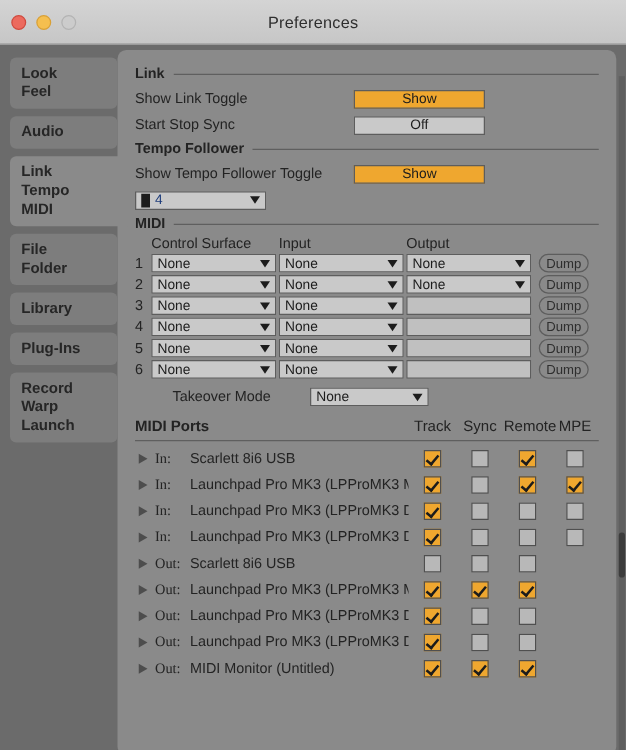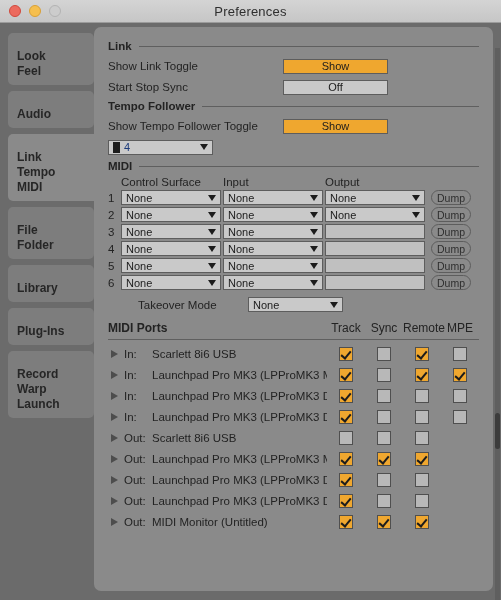--- a/index.html
+++ b/index.html
@@ -14,21 +14,21 @@
   #window {
     position: relative;
     width: 501px; height: 600px;
     background: #6b6b6b;
     overflow: hidden;
   }
 
   
   #titlebar {
     position: relative;
-    height: 23px;
+    height: 36px;
     background: linear-gradient(#d4d4d4, #c6c6c6);
     border-bottom: 1px solid #9b9b9b;
     display: flex; align-items: center;
   }
   .traffic {
     display: flex; gap: 8px; padding-left: 9px; align-items: center;
   }
   .tl { width: 12px; height: 12px; border-radius: 50%; display: block; }
   .tl-close  { background: #ec6a5e; border: 1px solid #d0493d; }
   .tl-min    { background: #f5bf4f; border: 1px solid #d9a036; }
@@ -52,21 +52,21 @@
   #sidebar {
     width: 94px; flex: 0 0 94px;
     padding: 6px 0 0 8px;
     position: relative;
     z-index: 2;
   }
   .side-item {
     background: #7d7d7d;
     border-radius: 5px;
     margin-bottom: 6px;
-    padding: 16px 0 6px 9px;
+    padding: 5px 0 6px 9px;
     color: #262626;
     font-size: 12px;
     line-height: 15px;
     font-weight: 600;
     cursor: default;
   }
   .side-item.selected {
     background: #8a8a8a;
     border-top-right-radius: 0;
     border-bottom-right-radius: 0;
@@ -207,21 +207,21 @@
     font-size: 11.5px; color: #232323;
     min-width: 0;
   }
   .tri {
     width: 0; height: 0; flex: 0 0 auto;
     border-top: 4.5px solid transparent;
     border-bottom: 4.5px solid transparent;
     border-left: 7px solid #4d4d4d;
     margin-left: 3px;
   }
-  .port-dir { flex: 0 0 auto; width: 22px; }
+  .port-dir { flex: 0 0 auto; width: 22px; font-family: Liberation Serif, serif; }
   .port-label {
     overflow: hidden; text-overflow: clip; white-space: nowrap;
     max-width: 175px;
   }
   .cb-cell { width: 38px; flex: 0 0 38px; display: flex; justify-content: center; }
   .cb {
     width: 14px; height: 14px;
     border: 1px solid #4f4f4f;
     background: #b8b8b8;
     position: relative;

